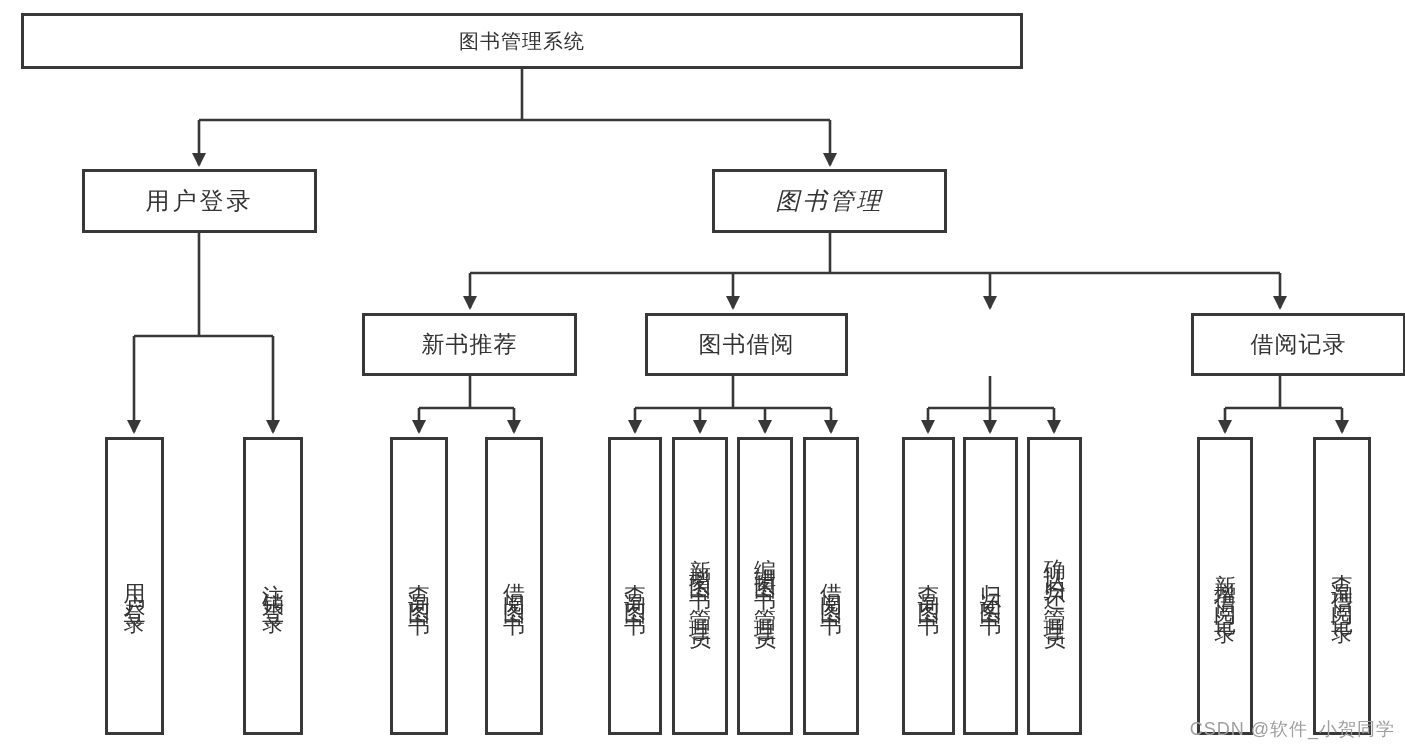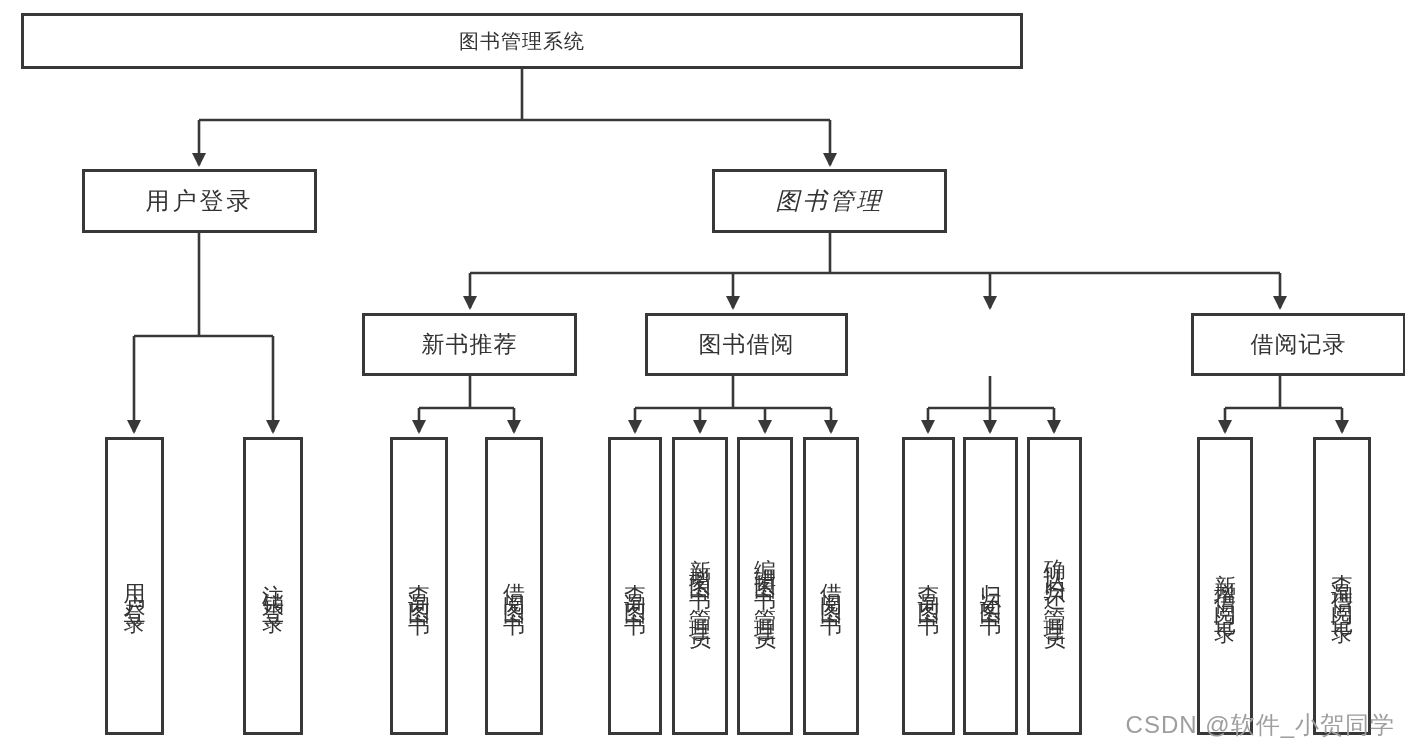--- a/index.html
+++ b/index.html
@@ -15,21 +15,21 @@
   .lvl1 { font-size:20px; letter-spacing:1px; }
   .lvl2 { font-size:24px; letter-spacing:3px; }
   .lvl3 { font-size:23px; letter-spacing:1px; }
   .vbox {
     position:absolute; box-sizing:border-box; border:3px solid #383838; background:#ffffff;
     writing-mode:vertical-rl; text-orientation:mixed;
     display:flex; align-items:center; justify-content:center;
     font-size:22px; letter-spacing:10px; line-height:1;
   }
   .watermark {
-    position:absolute; right:10px; bottom:6px; font-size:24px; color:#9e9e9e;
+    position:absolute; right:10px; bottom:6px; font-size:18px; color:#9e9e9e;
     letter-spacing:1px; z-index:5;
   }
 </style>
 </head>
 <body>
 
 <div id="canvas">
 
   <svg class="lines" viewBox="0 0 1405 747" xmlns="http://www.w3.org/2000/svg">
     <defs>

